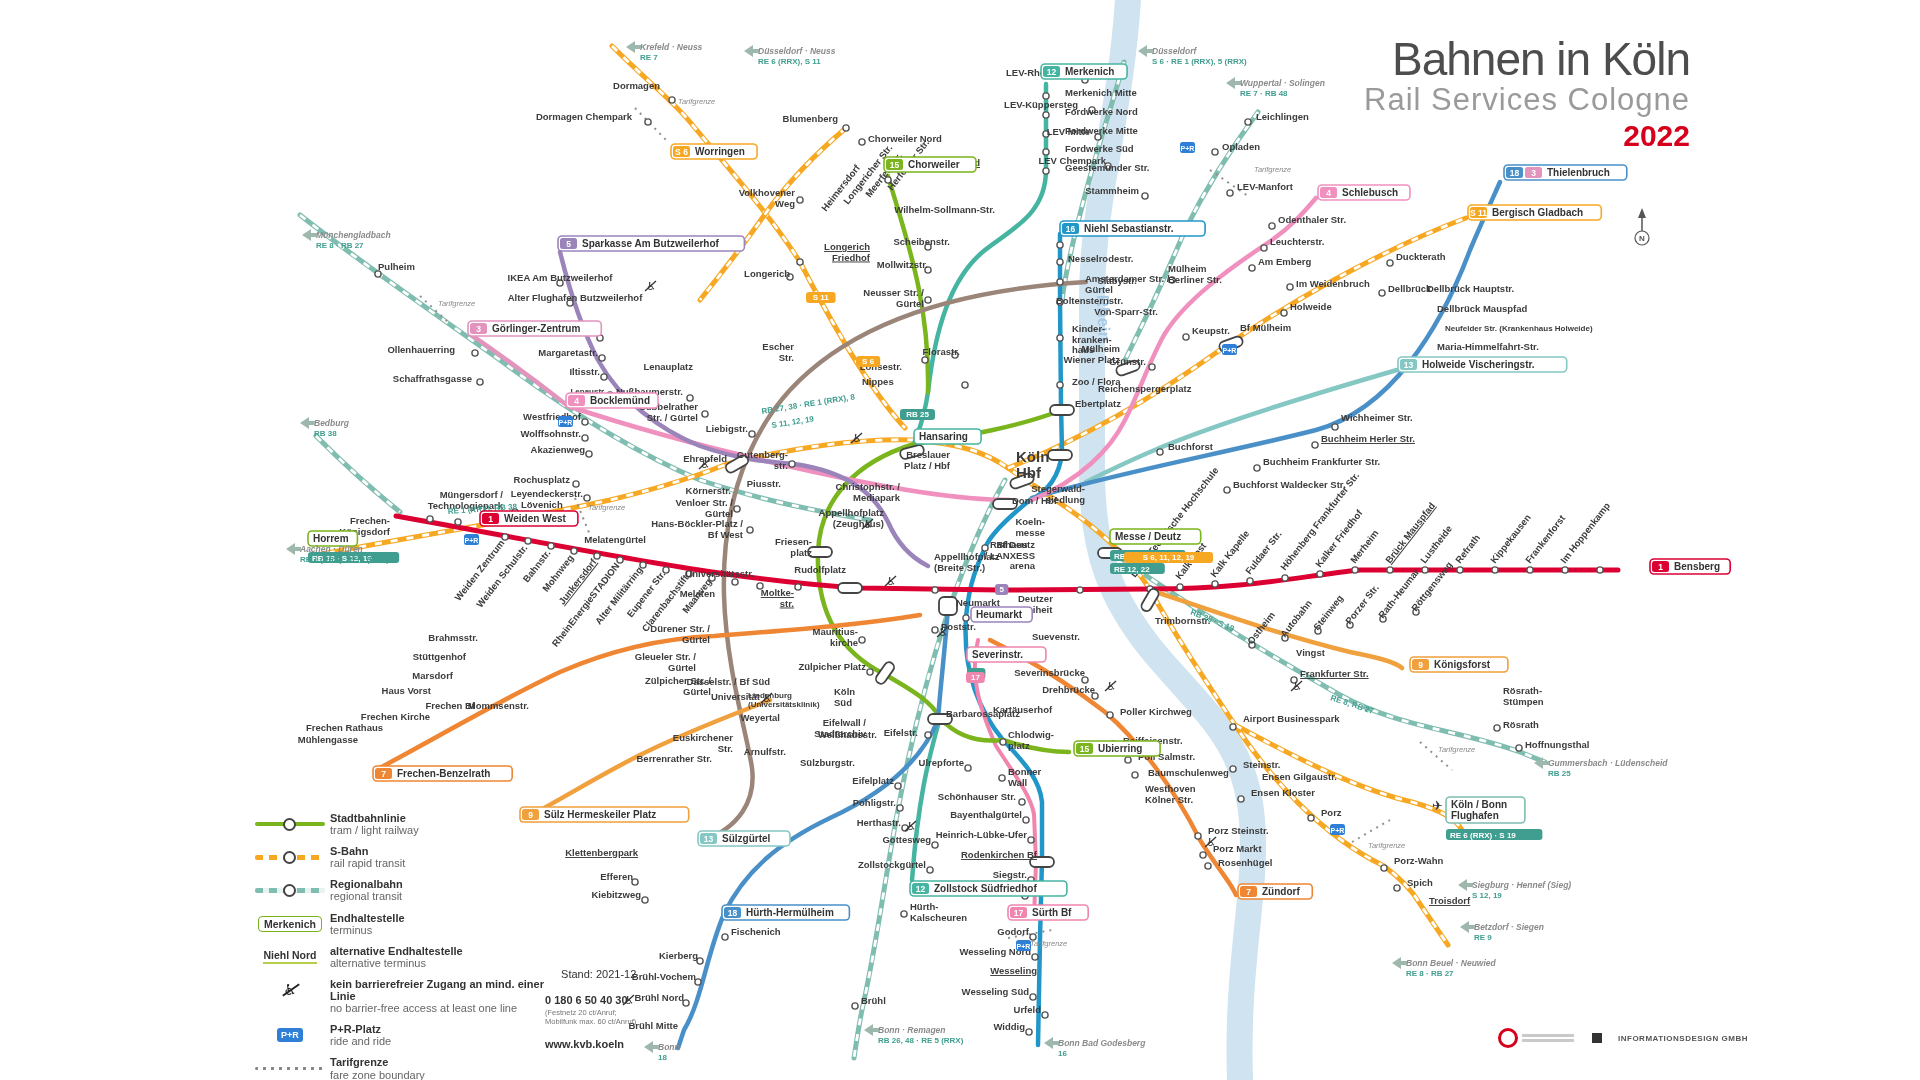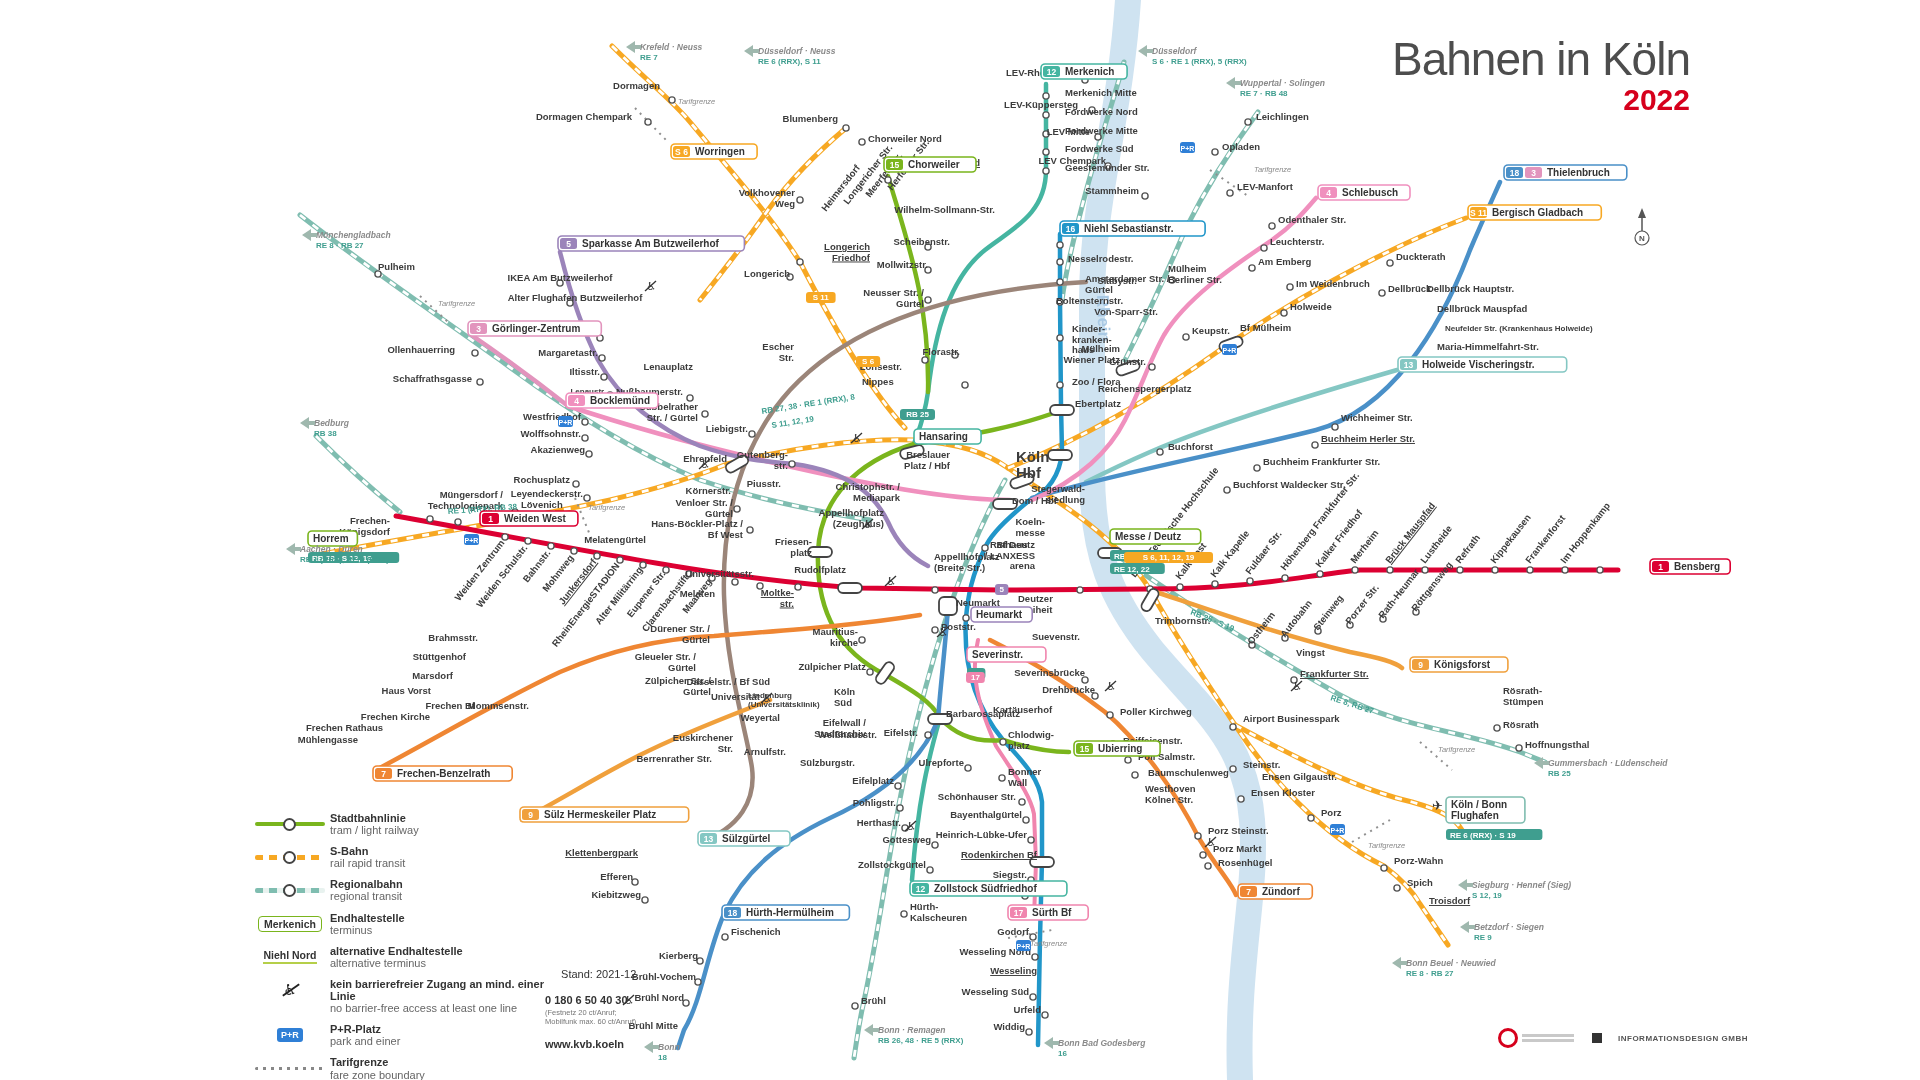--- a/index.html
+++ b/index.html
@@ -817,20 +817,21 @@
     <g>
       <line x1="1642" y1="240" x2="1642" y2="214" stroke="#555" stroke-width="1.5"></line>
       <path d="M 1642,208 l 4,10 l -8,0 z" fill="#555"></path>
       <circle cx="1642" cy="238" r="7" fill="#fff" stroke="#555" stroke-width="1.2"></circle>
       <text x="1642" y="241" font-size="8" fill="#555" font-weight="bold" text-anchor="middle">N</text>
     </g>
   </svg>
 
 <div class="title-block">
   <div class="title-main">Bahnen in Köln</div>
+  <div class="title-sub">Rail Services Cologne</div>
   <div class="title-year">2022</div>
 </div>
 
 <div class="legend">
   <div class="legend-item">
     <div class="legend-sym">
         <div class="sym-line sym-stadtbahn">
           <div class="sym-ring"></div>
         </div>
       </div>
@@ -887,21 +888,21 @@
         <div class="legend-de">kein barrierefreier Zugang an mind. einer Linie</div>
       <div class="legend-en">no barrier-free access at least one line</div>
       </div>
   </div>
   <div class="legend-item">
     <div class="legend-sym">
         <span class="sym-pr">P+R</span>
       </div>
     <div class="legend-txt">
         <div class="legend-de">P+R-Platz</div>
-      <div class="legend-en">park and einer</div>
+      <div class="legend-en">ride and ride</div>
       </div>
   </div>
   <div class="legend-item">
     <div class="legend-sym">
         <div class="sym-line sym-fare"></div>
       </div>
     <div class="legend-txt">
         <div class="legend-de">Tarifgrenze</div>
       <div class="legend-en">fare zone boundary</div>
       </div>

